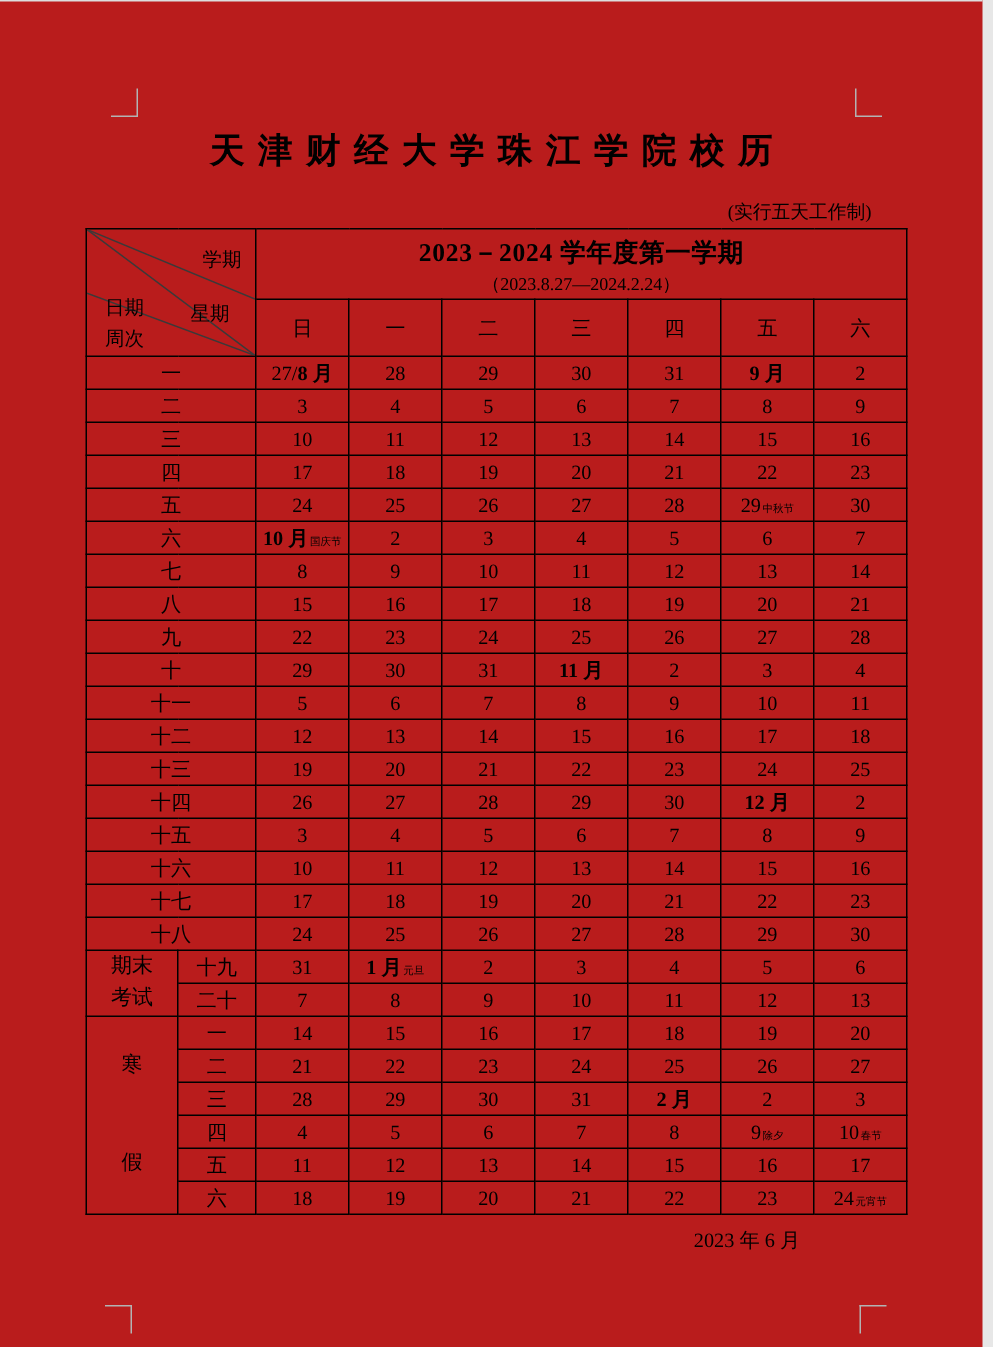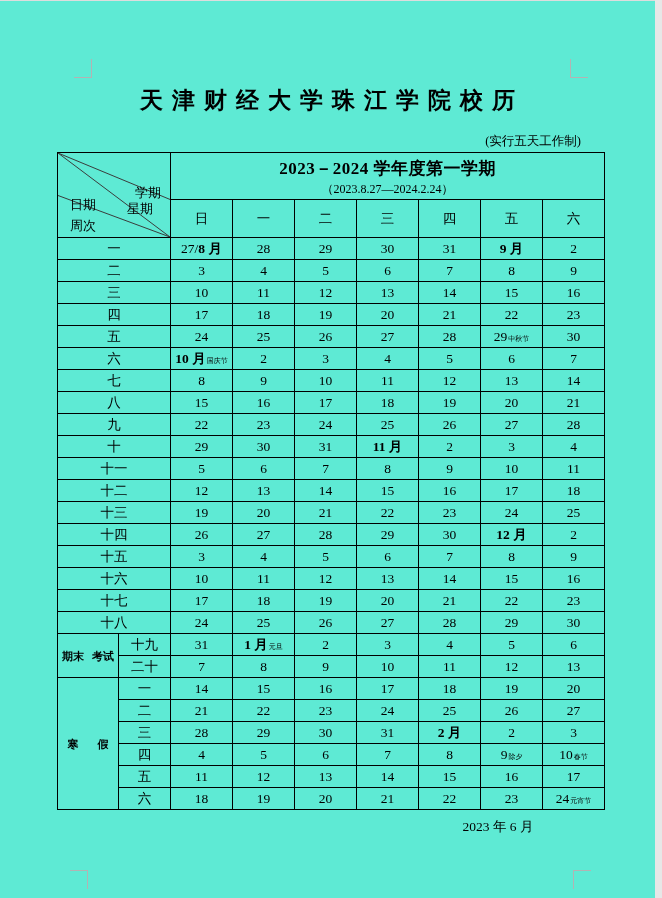--- a/index.html
+++ b/index.html
@@ -6,21 +6,21 @@
   html,body { width: 662px; height: 898px; }
   body {
     background: #e7e7e7;
     font-family: "Liberation Serif", "DejaVu Serif", serif;
     color: #000;
   }
   .page {
     position: relative;
     width: 655px;
     height: 898px;
-    background: #5eead4;
+    background: #b91c1c;
     border-top: 1px solid #ddd;
     overflow: hidden;
   }
   
   .crop { position: absolute; width: 18px; height: 19px; }
   .crop.tl { left: 74px;  top: 58px;  border-right: 1px solid #b3b3b3; border-bottom: 1px solid #b3b3b3; }
   .crop.tr { left: 570px; top: 58px;  border-left: 1px solid #b3b3b3;  border-bottom: 1px solid #b3b3b3; }
   .crop.bl { left: 70px;  top: 869px; border-top: 1px solid #b3b3b3;   border-right: 1px solid #b3b3b3; }
   .crop.br { left: 573px; top: 869px; border-top: 1px solid #b3b3b3;   border-left: 1px solid #b3b3b3; }
 
@@ -58,39 +58,38 @@
     white-space: nowrap;
   }
   tr.hdr1 { height: 47px; }
   tr.hdr2 { height: 38px; }
   tbody tr { height: 22px; }
 
   th.corner { position: relative; padding: 0; }
   .corner svg { position: absolute; left: 0; top: 0; width: 100%; height: 100%; }
   .corner svg line { stroke: #3a3a3a; stroke-width: 1; }
   .corner span { position: absolute; font-size: 13px; }
-  .c-sem { right: 9px;  top: 11px; margin-top: 20px; }
+  .c-sem { right: 9px;  top: 11px; }
   .c-date { left: 12px; top: 43px; }
   .c-wd  { right: 17px;  top: 47px; text-align: center; }
   .c-wk  { left: 12px;  top: 64px; }
 
   .sem-t { font-size: 17px; font-weight: bold; letter-spacing: 0.5px; padding-top: 2px; }
   .sem-r { font-size: 12px; margin-top: 1px; }
 
   td .month { font-weight: bold; }
   td .fest { font-size: 7px; margin-left: 1px; letter-spacing: 0; }
   .gwrap {
     display: flex;
-    flex-direction: row;
+    flex-direction: column;
     justify-content: space-around;
     align-items: center;
     height: 100%;
-    font-size: 11px;
+    font-size: 14px;
     line-height: 16px;
-    font-weight: bold;
   }
   .footer {
     width: 200px;
     margin: 8px 57px 0 398px;
     text-align: center;
     font-size: 13.5px;
     line-height: 17px;
   }
 </style>
 </head>

